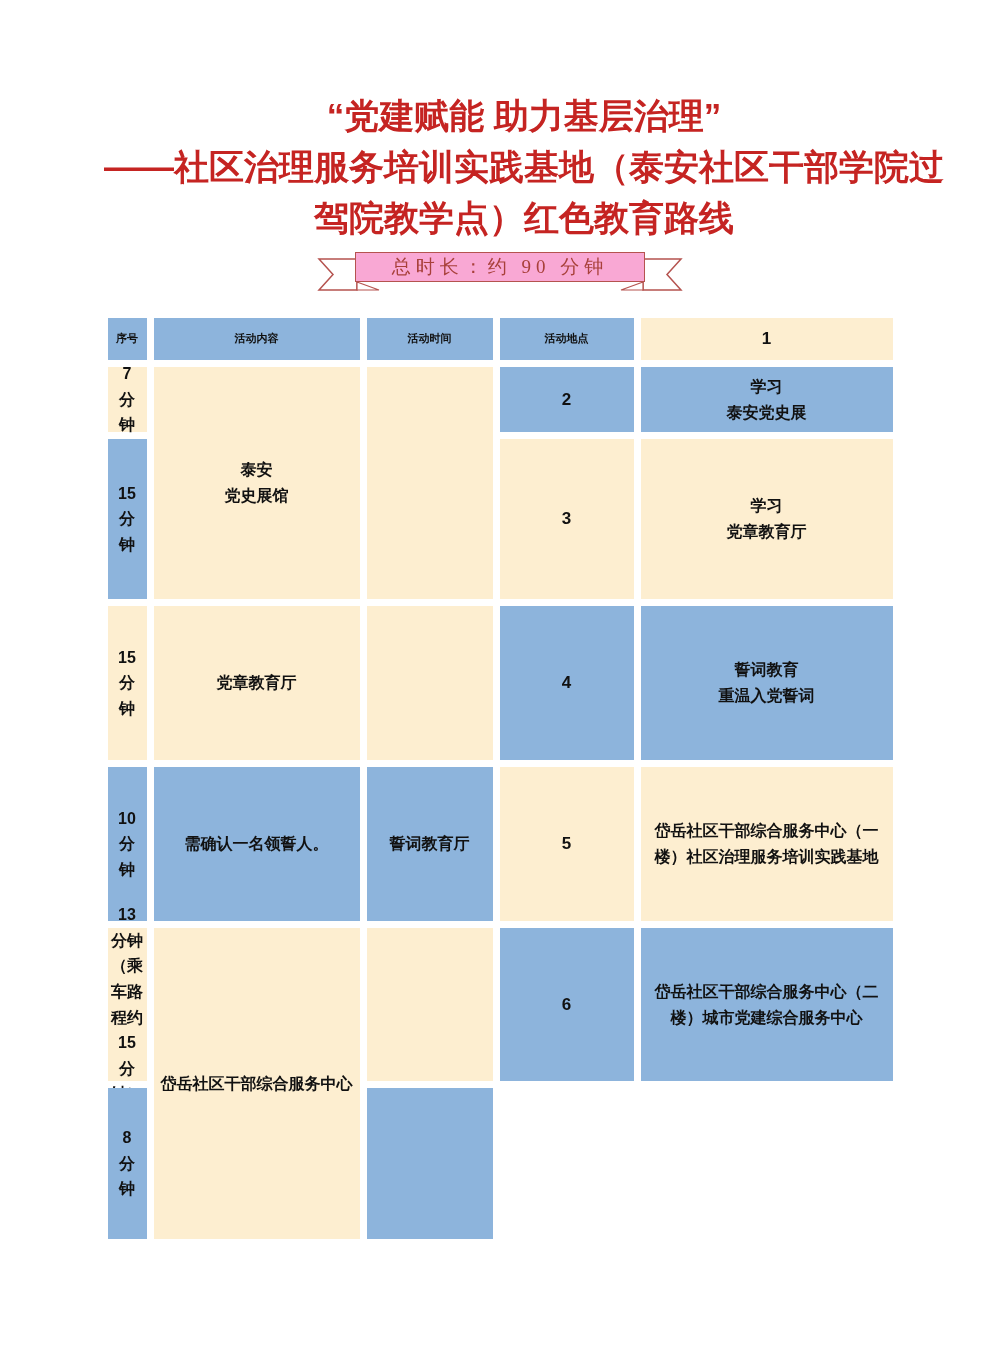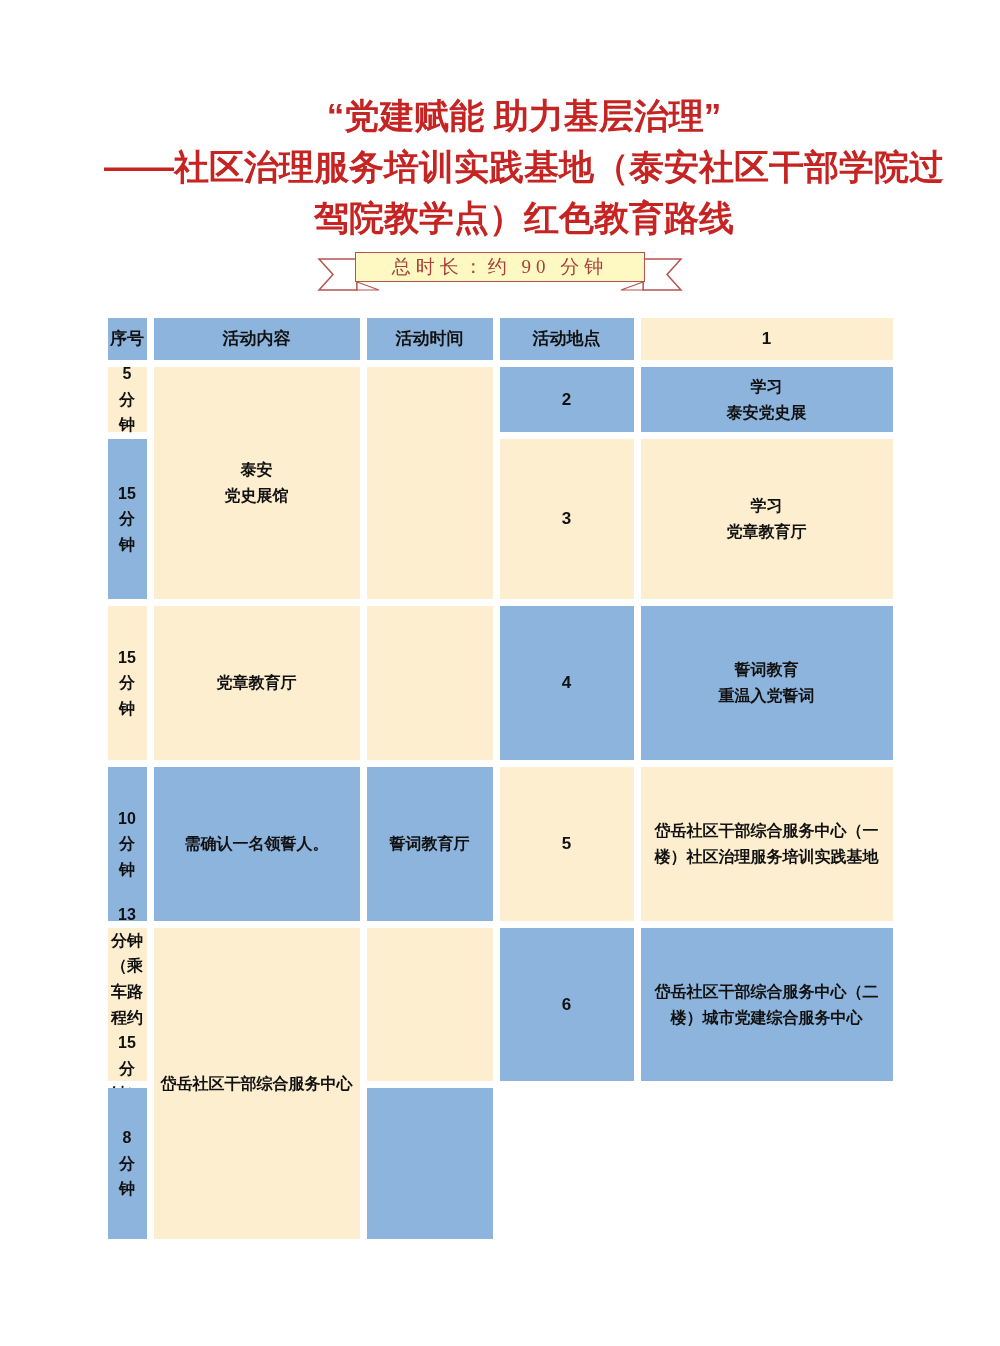--- a/index.html
+++ b/index.html
@@ -37,21 +37,21 @@
     position: relative;
     width: 366px;
     height: 46px;
     margin: 7px auto 0;
   }
   .ribbon svg { position: absolute; inset: 0; }
   .ribbon-band {
     position: absolute;
     left: 38px; top: 2px;
     width: 290px; height: 30px;
-    background: #fef9c3;
+    background: #f9a8d4;
     border: 1.5px solid var(--ribbon-border);
     display: flex;
     align-items: center;
     justify-content: center;
   }
   .ribbon-band span {
     font-family: "Liberation Serif", "DejaVu Serif", serif;
     font-size: 19px;
     letter-spacing: 5px;
     color: var(--ribbon-red);
@@ -72,21 +72,21 @@
   .cell {
     display: flex;
     align-items: center;
     justify-content: center;
     text-align: center;
     font-size: 16px;
     line-height: 1.6;
     white-space: pre-line;
     padding: 0 8px;
   }
-  .cell.header { font-size: 17px; padding: 0 2px; white-space: nowrap; }
+  .cell.header { font-size: 11px; padding: 0 2px; white-space: nowrap; }
   .cell.seq    { font-size: 17px; padding: 0 2px; }
   .cell.time   { padding: 0 10px; }
   .cell.loc    { padding: 0 6px; }
   .blue  { background: var(--cell-blue); }
   .cream { background: var(--cell-cream); }
   .span2 { grid-row: span 2; font-family: Liberation Serif, serif; }
 </style>
 </head>
 <body>
 
@@ -112,21 +112,21 @@
 </div>
 
 <div class="route-table">
 
   <div class="cell header blue">序号</div>
   <div class="cell header blue">活动内容</div>
   <div class="cell header blue">活动时间</div>
   <div class="cell header blue">活动地点</div>
 
   <div class="cell seq cream">1</div>
-  <div class="cell time cream">5 分钟</div>
+  <div class="cell time cream">7 分钟</div>
   <div class="cell loc cream span2">泰安
 党史展馆</div>
   <div class="cell cream span2"></div>
 
   <div class="cell seq blue">2</div>
   <div class="cell blue">学习
 泰安党史展</div>
   <div class="cell time blue">15 分钟</div>
 
   <div class="cell seq cream">3</div>

